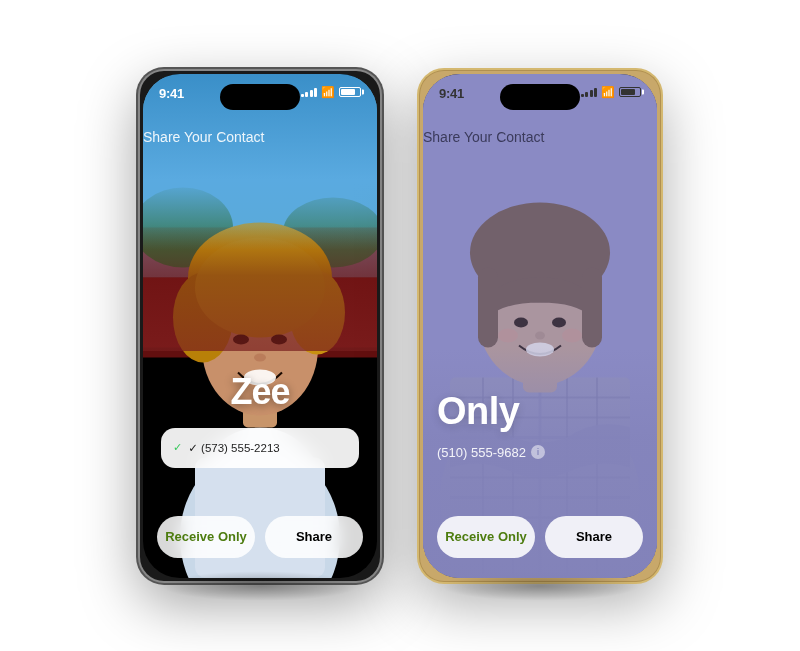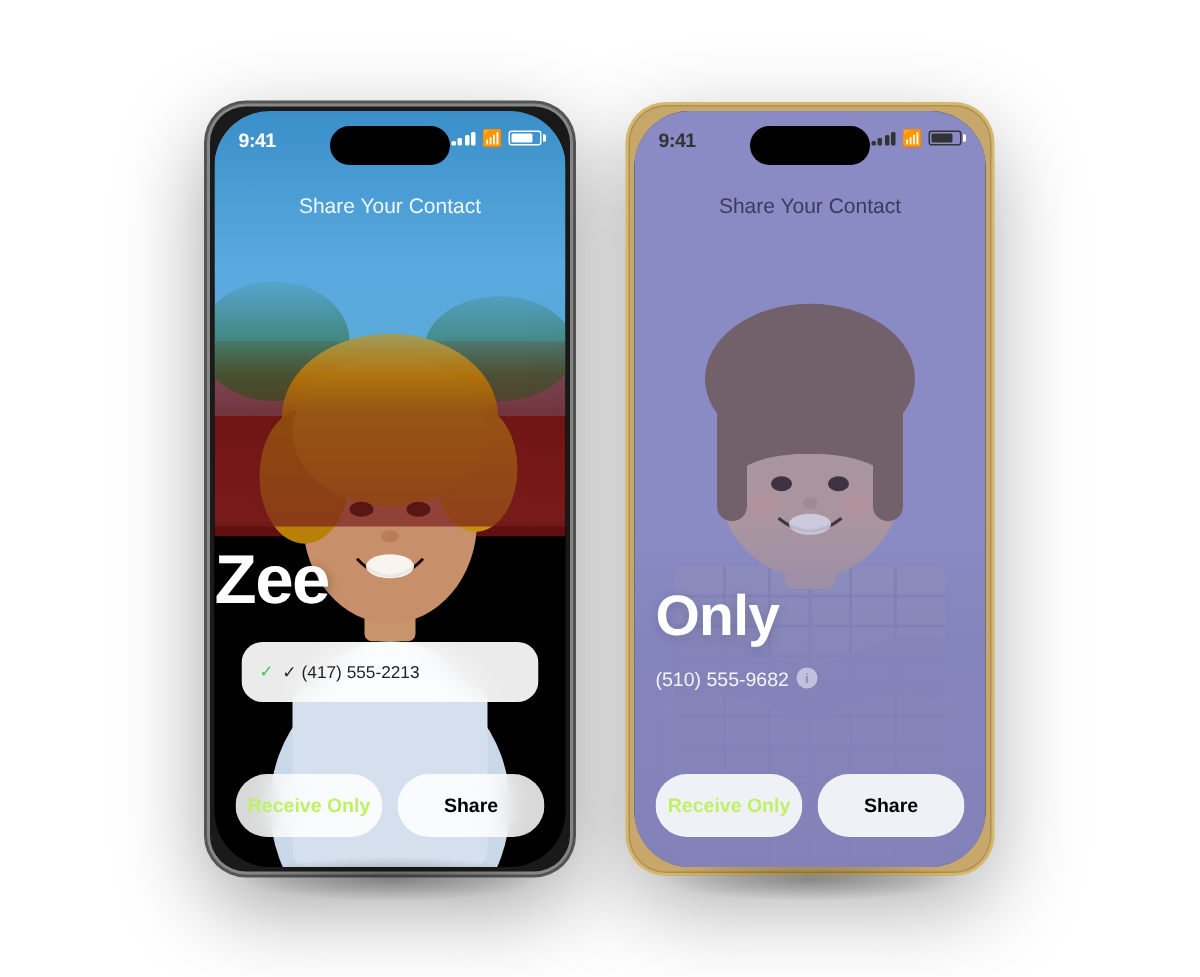--- a/index.html
+++ b/index.html
@@ -133,33 +133,34 @@
       background: #000;
       border-radius: 20px;
       z-index: 20;
     }
 
     .screen-title {
       position: absolute;
       top: 55px;
       left: 0;
       right: 0;
-      text-align: center;
+      text-align: left;
       font-size: 14px;
       color: rgba(255,255,255,0.9);
       font-weight: 400;
       z-index: 10;
     }
 
     .person-name {
       position: absolute;
       bottom: 165px;
       left: 0;
       right: 0;
-      font-size: 46px;
+      text-align: center;
+      font-size: 36px;
       font-weight: 700;
       color: #fff;
       z-index: 10;
       text-shadow: 0 2px 8px rgba(0,0,0,0.4);
       letter-spacing: -1px;
     }
 
     
     .contact-card {
       position: absolute;
@@ -210,21 +211,21 @@
       font-size: 13px;
       font-weight: 600;
       cursor: pointer;
       display: flex;
       align-items: center;
       justify-content: center;
     }
 
     .btn-receive {
       background: rgba(255,255,255,0.85);
-      color: #bef264;
+      color: #4d7c0f;
       backdrop-filter: blur(8px);
     }
 
     .btn-share {
       background: rgba(255,255,255,0.85);
       color: #000;
       backdrop-filter: blur(8px);
     }
 
     
@@ -328,21 +329,21 @@
         </div>
       </div>
 
       <div class="screen-title" style="z-index:15;">Share Your Contact</div>
 
       <div class="person-name" style="z-index:15;">Zee</div>
 
       <div class="contact-card">
         <div class="contact-row">
           <span class="check-icon">✓</span>
-          <span style="font-size:11.5px;color:#222;">✓  (417) 555-2213</span>
+          <span style="font-size:11.5px;color:#222;">✓  (573) 555-2213</span>
         </div>
       </div>
 
       <div class="bottom-buttons">
         <button class="btn btn-receive">Receive Only</button>
         <button class="btn btn-share">Share</button>
       </div>
     </div>
   </div>
   <div class="phone-shadow"></div>

